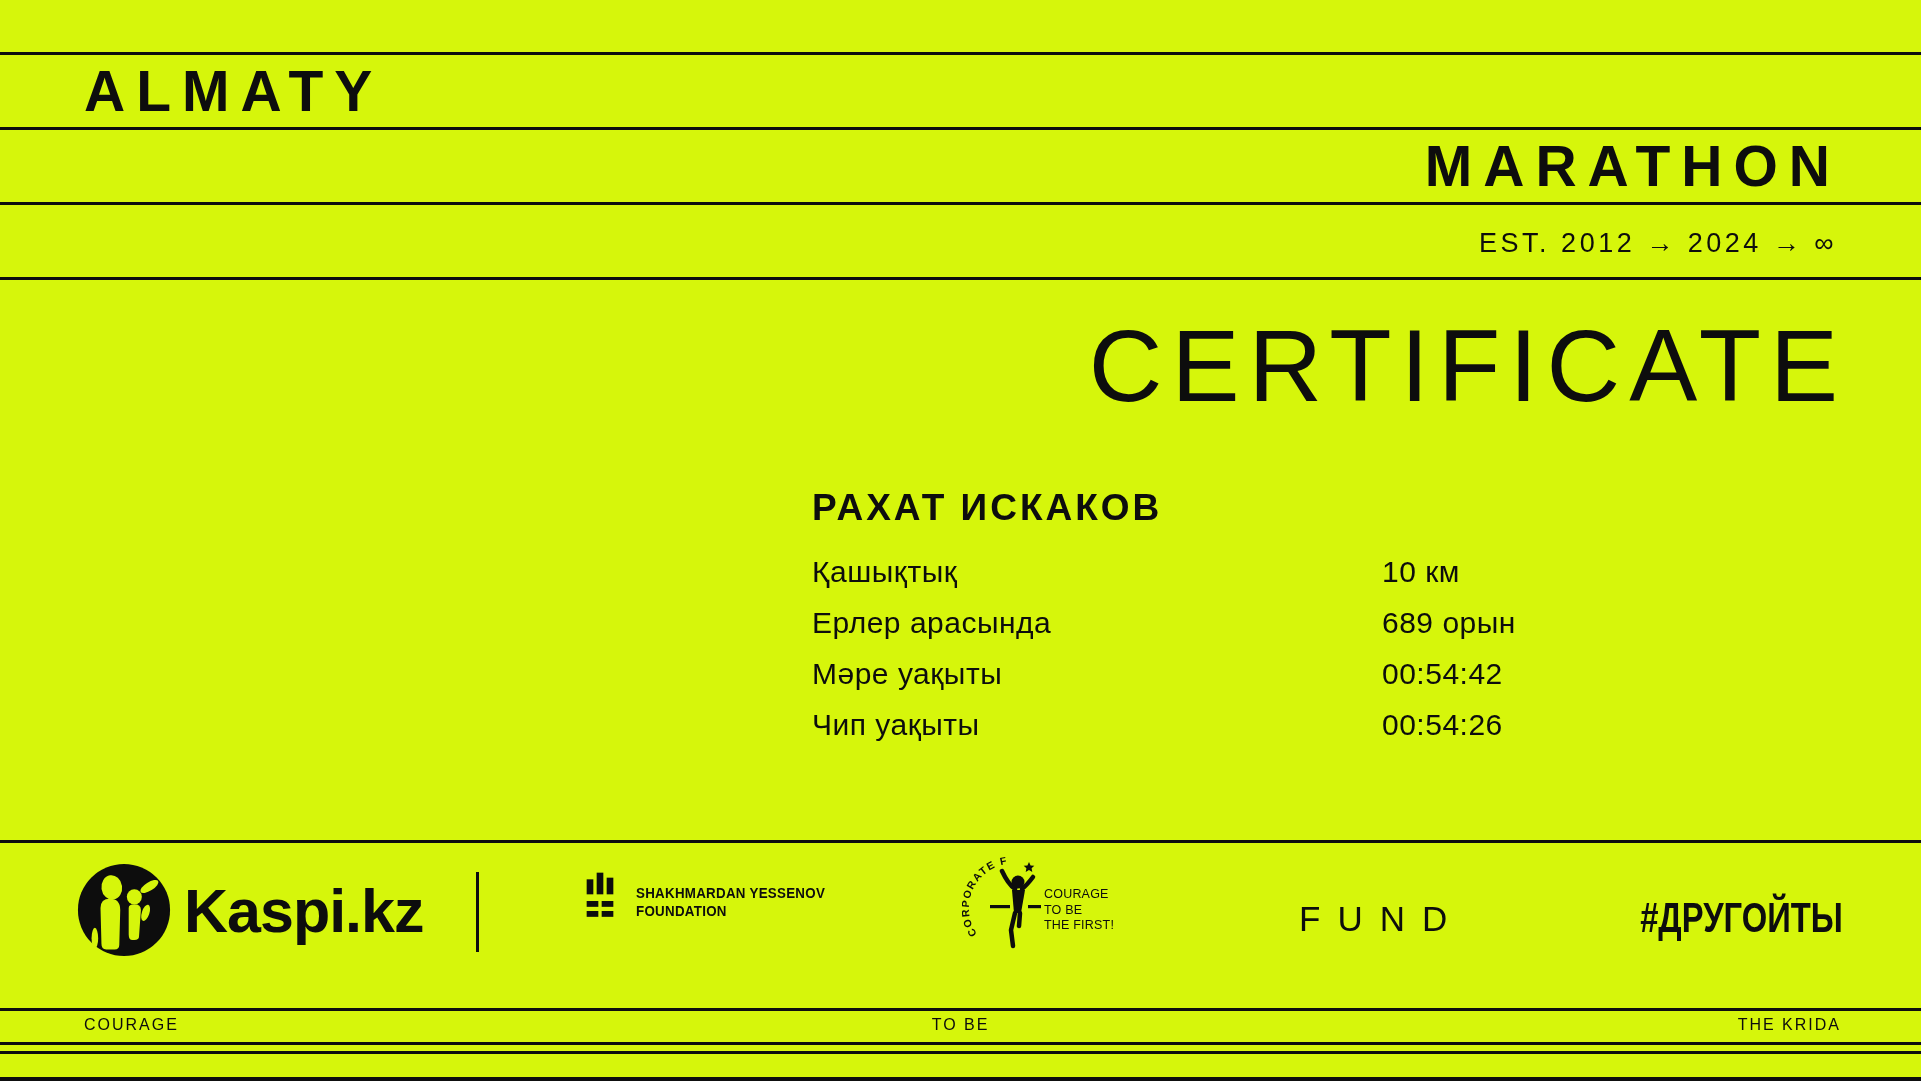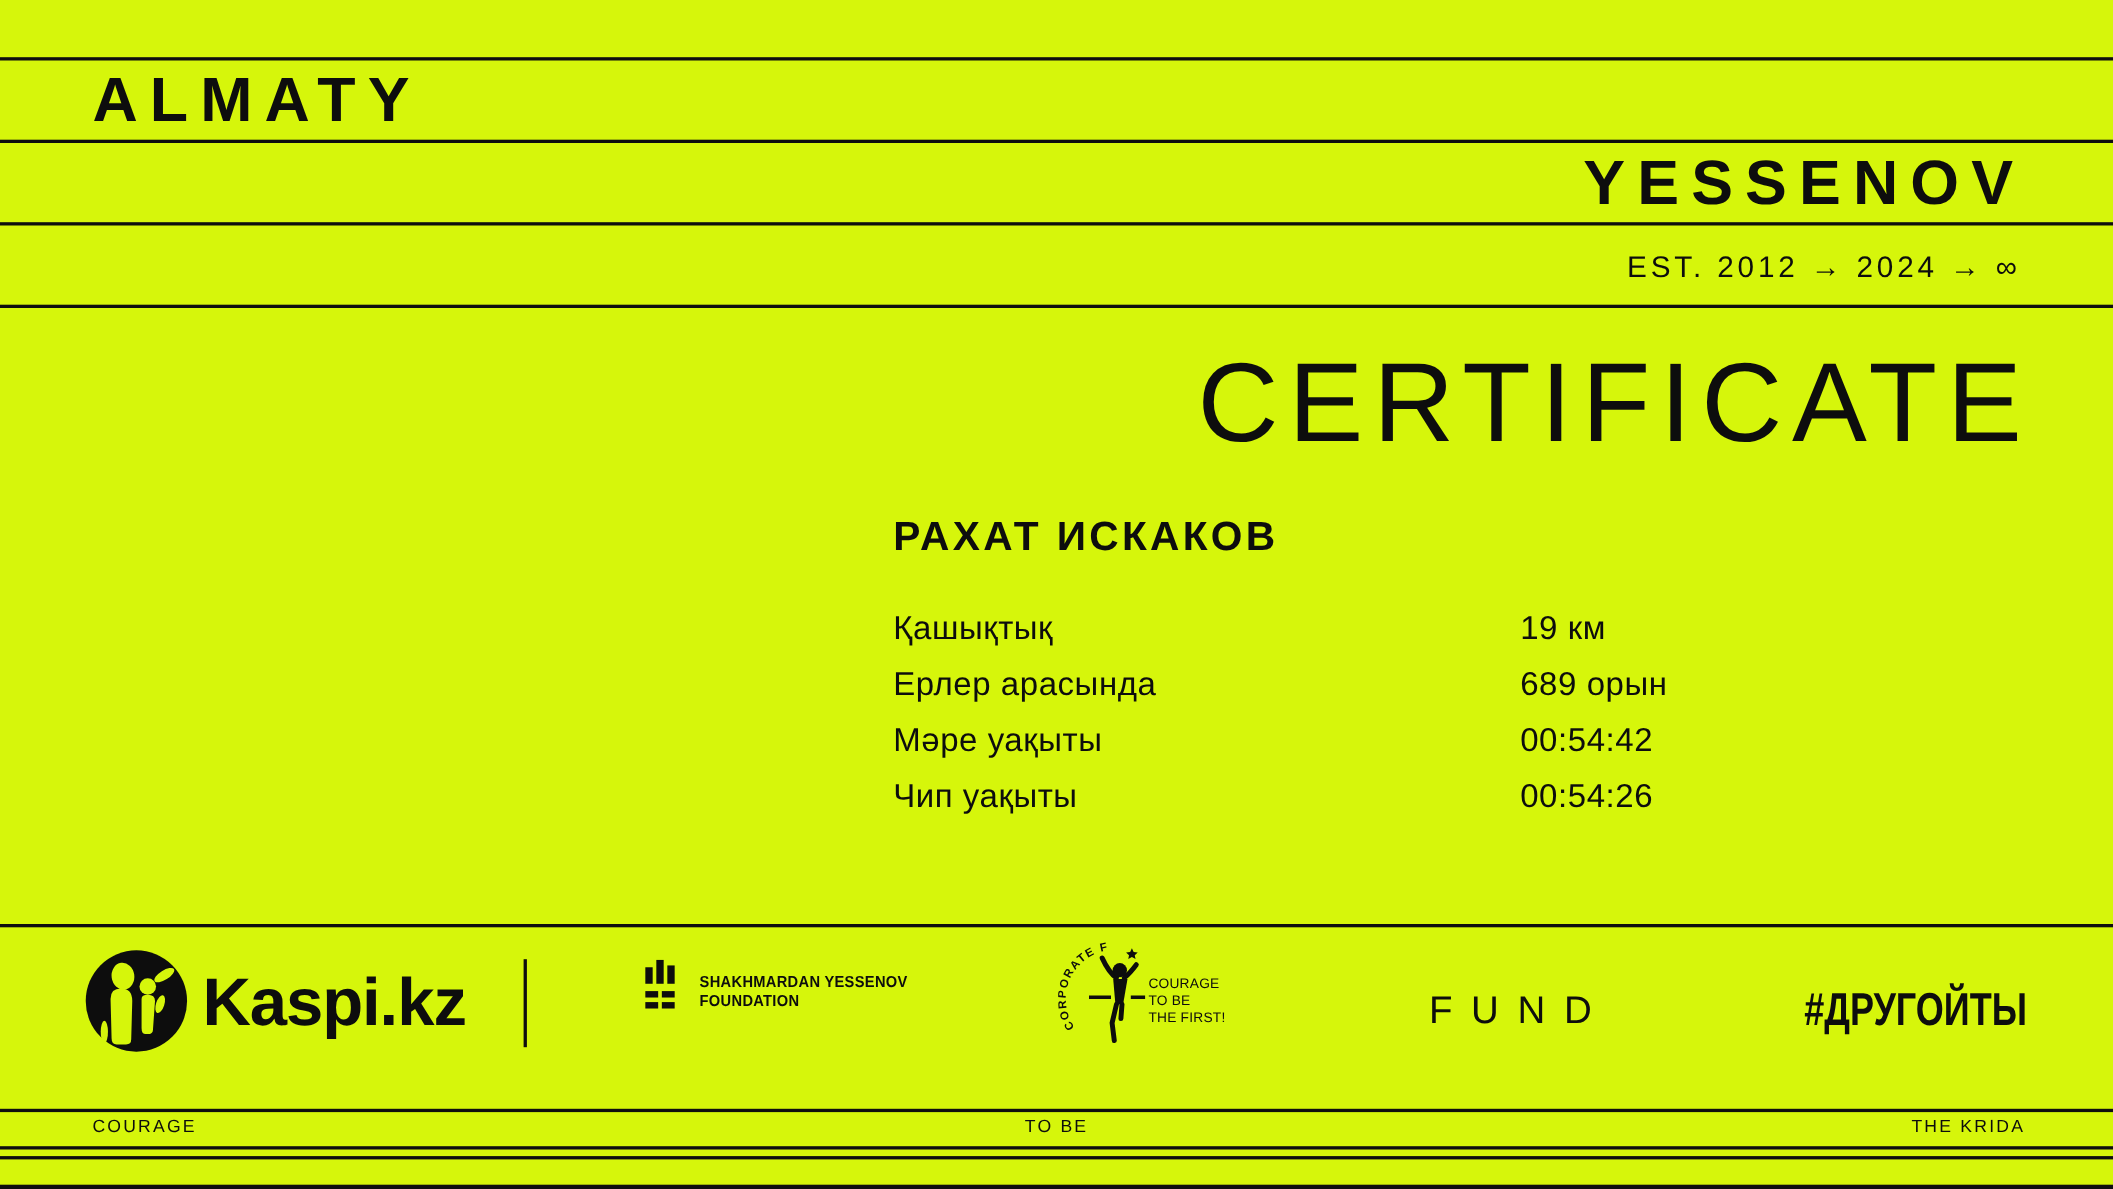--- a/index.html
+++ b/index.html
@@ -25,21 +25,21 @@
   }
   .est{
     position:absolute;right:84px;top:228px;
     font-size:27px;font-weight:400;letter-spacing:3.5px;line-height:30px;
   }
   .title{
     position:absolute;right:74px;top:318px;
     font-size:102px;font-weight:400;letter-spacing:9px;line-height:96px;
   }
   .name{
-    position:absolute;left:812px;top:468px;
+    position:absolute;left:812px;top:488px;
     font-size:37px;font-weight:700;letter-spacing:3px;line-height:40px;text-align:right;
   }
   .results{position:absolute;left:812px;top:546px;width:780px;}
   .row{position:relative;height:51px;font-size:30px;line-height:51px;letter-spacing:0.5px;}
   .row .val{position:absolute;left:570px;top:0;}
 
   
   .kaspi-logo{position:absolute;left:77px;top:863px;}
   .kaspi-text{
     position:absolute;left:184px;top:884px;
@@ -82,30 +82,30 @@
   <div class="hline" style="top:127px"></div>
   <div class="hline" style="top:202px"></div>
   <div class="hline" style="top:277px"></div>
   <div class="hline" style="top:840px"></div>
   <div class="hline" style="top:1008px"></div>
   <div class="hline" style="top:1042px"></div>
   <div class="hline" style="top:1051px"></div>
   <div class="hline" style="bottom:0;height:4px"></div>
 
   <div class="almaty">ALMATY</div>
-  <div class="marathon">YESSENOV</div>
+  <div class="marathon">MARATHON</div>
   <div class="est">EST. 2012 → 2024 → ∞</div>
 
   <div class="title">CERTIFICATE</div>
   <div class="name">РАХАТ ИСКАКОВ</div>
 
   <div class="results">
     <div class="row">
       <span>Қашықтық</span>
-      <span class="val">19 км</span>
+      <span class="val">10 км</span>
     </div>
     <div class="row">
       <span>Ерлер арасында</span>
       <span class="val">689 орын</span>
     </div>
     <div class="row">
       <span>Мәре уақыты</span>
       <span class="val">00:54:42</span>
     </div>
     <div class="row">

